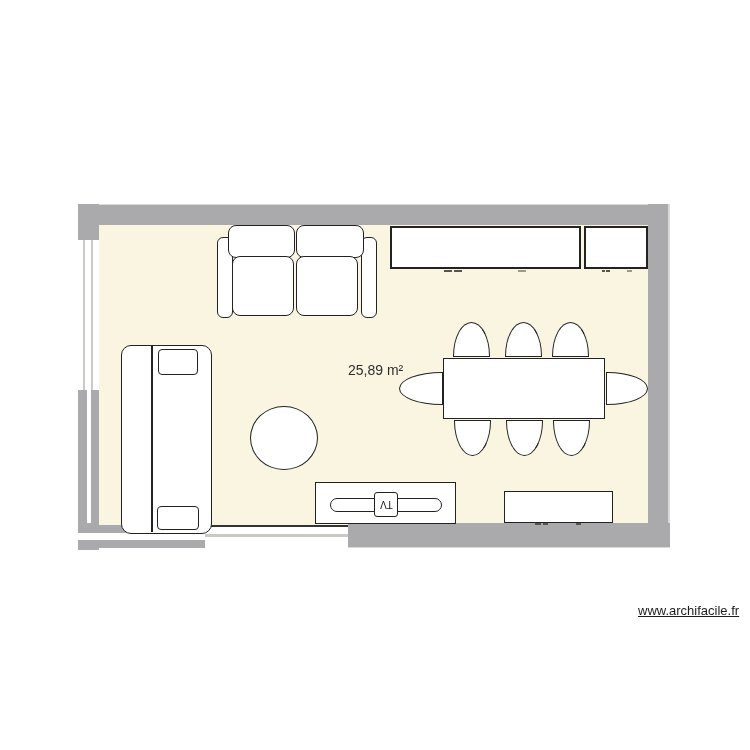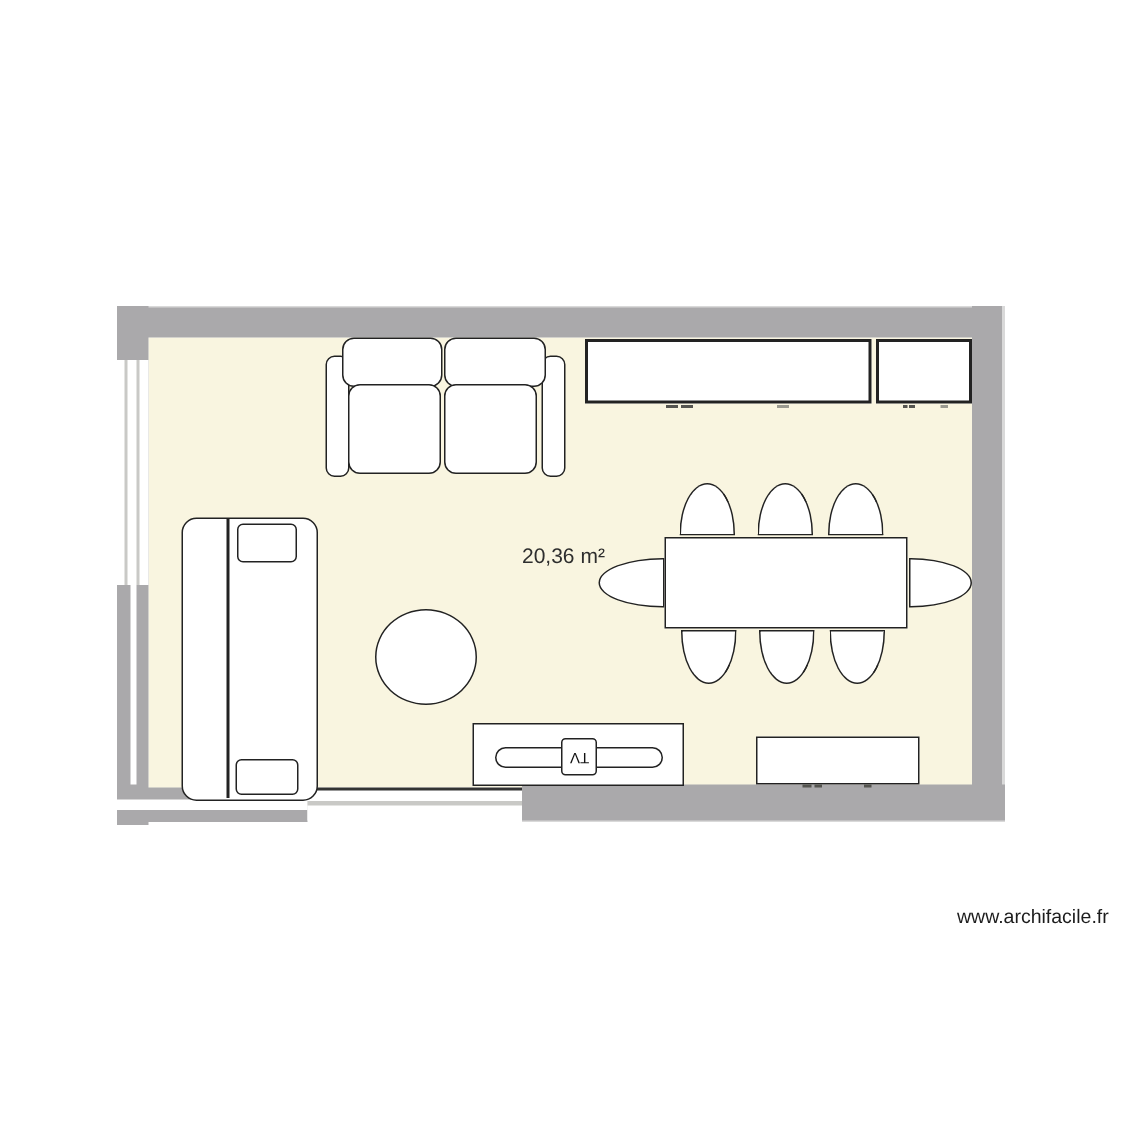--- a/index.html
+++ b/index.html
@@ -91,17 +91,17 @@
   <div class="abs furn" style="left:330px;top:498px;width:112px;height:14px;border-radius:7px;"></div>
   <div class="abs furn tvbox" style="left:374px;top:492px;width:24px;height:25px;border-radius:3px;">
     <span>TV</span>
   </div>
 
   <div class="abs furn" style="left:504px;top:491px;width:109px;height:32px;"></div>
   <div class="abs mark" style="left:535px;top:523px;width:6px;"></div>
   <div class="abs mark" style="left:543px;top:523px;width:5px;"></div>
   <div class="abs mark" style="left:576px;top:523px;width:5px;"></div>
 
-  <div class="abs label" style="left:348px;top:362px;">20,36 m²</div>
+  <div class="abs label" style="left:348px;top:362px;">25,89 m²</div>
 
-  <div class="abs watermark" style="left:638px;top:603px;">www.archifacile.fr</div>
+  <div class="abs watermark" style="left:638px;top:603px;text-decoration:underline;">www.archifacile.fr</div>
 
 </div>
 
 </body></html>

